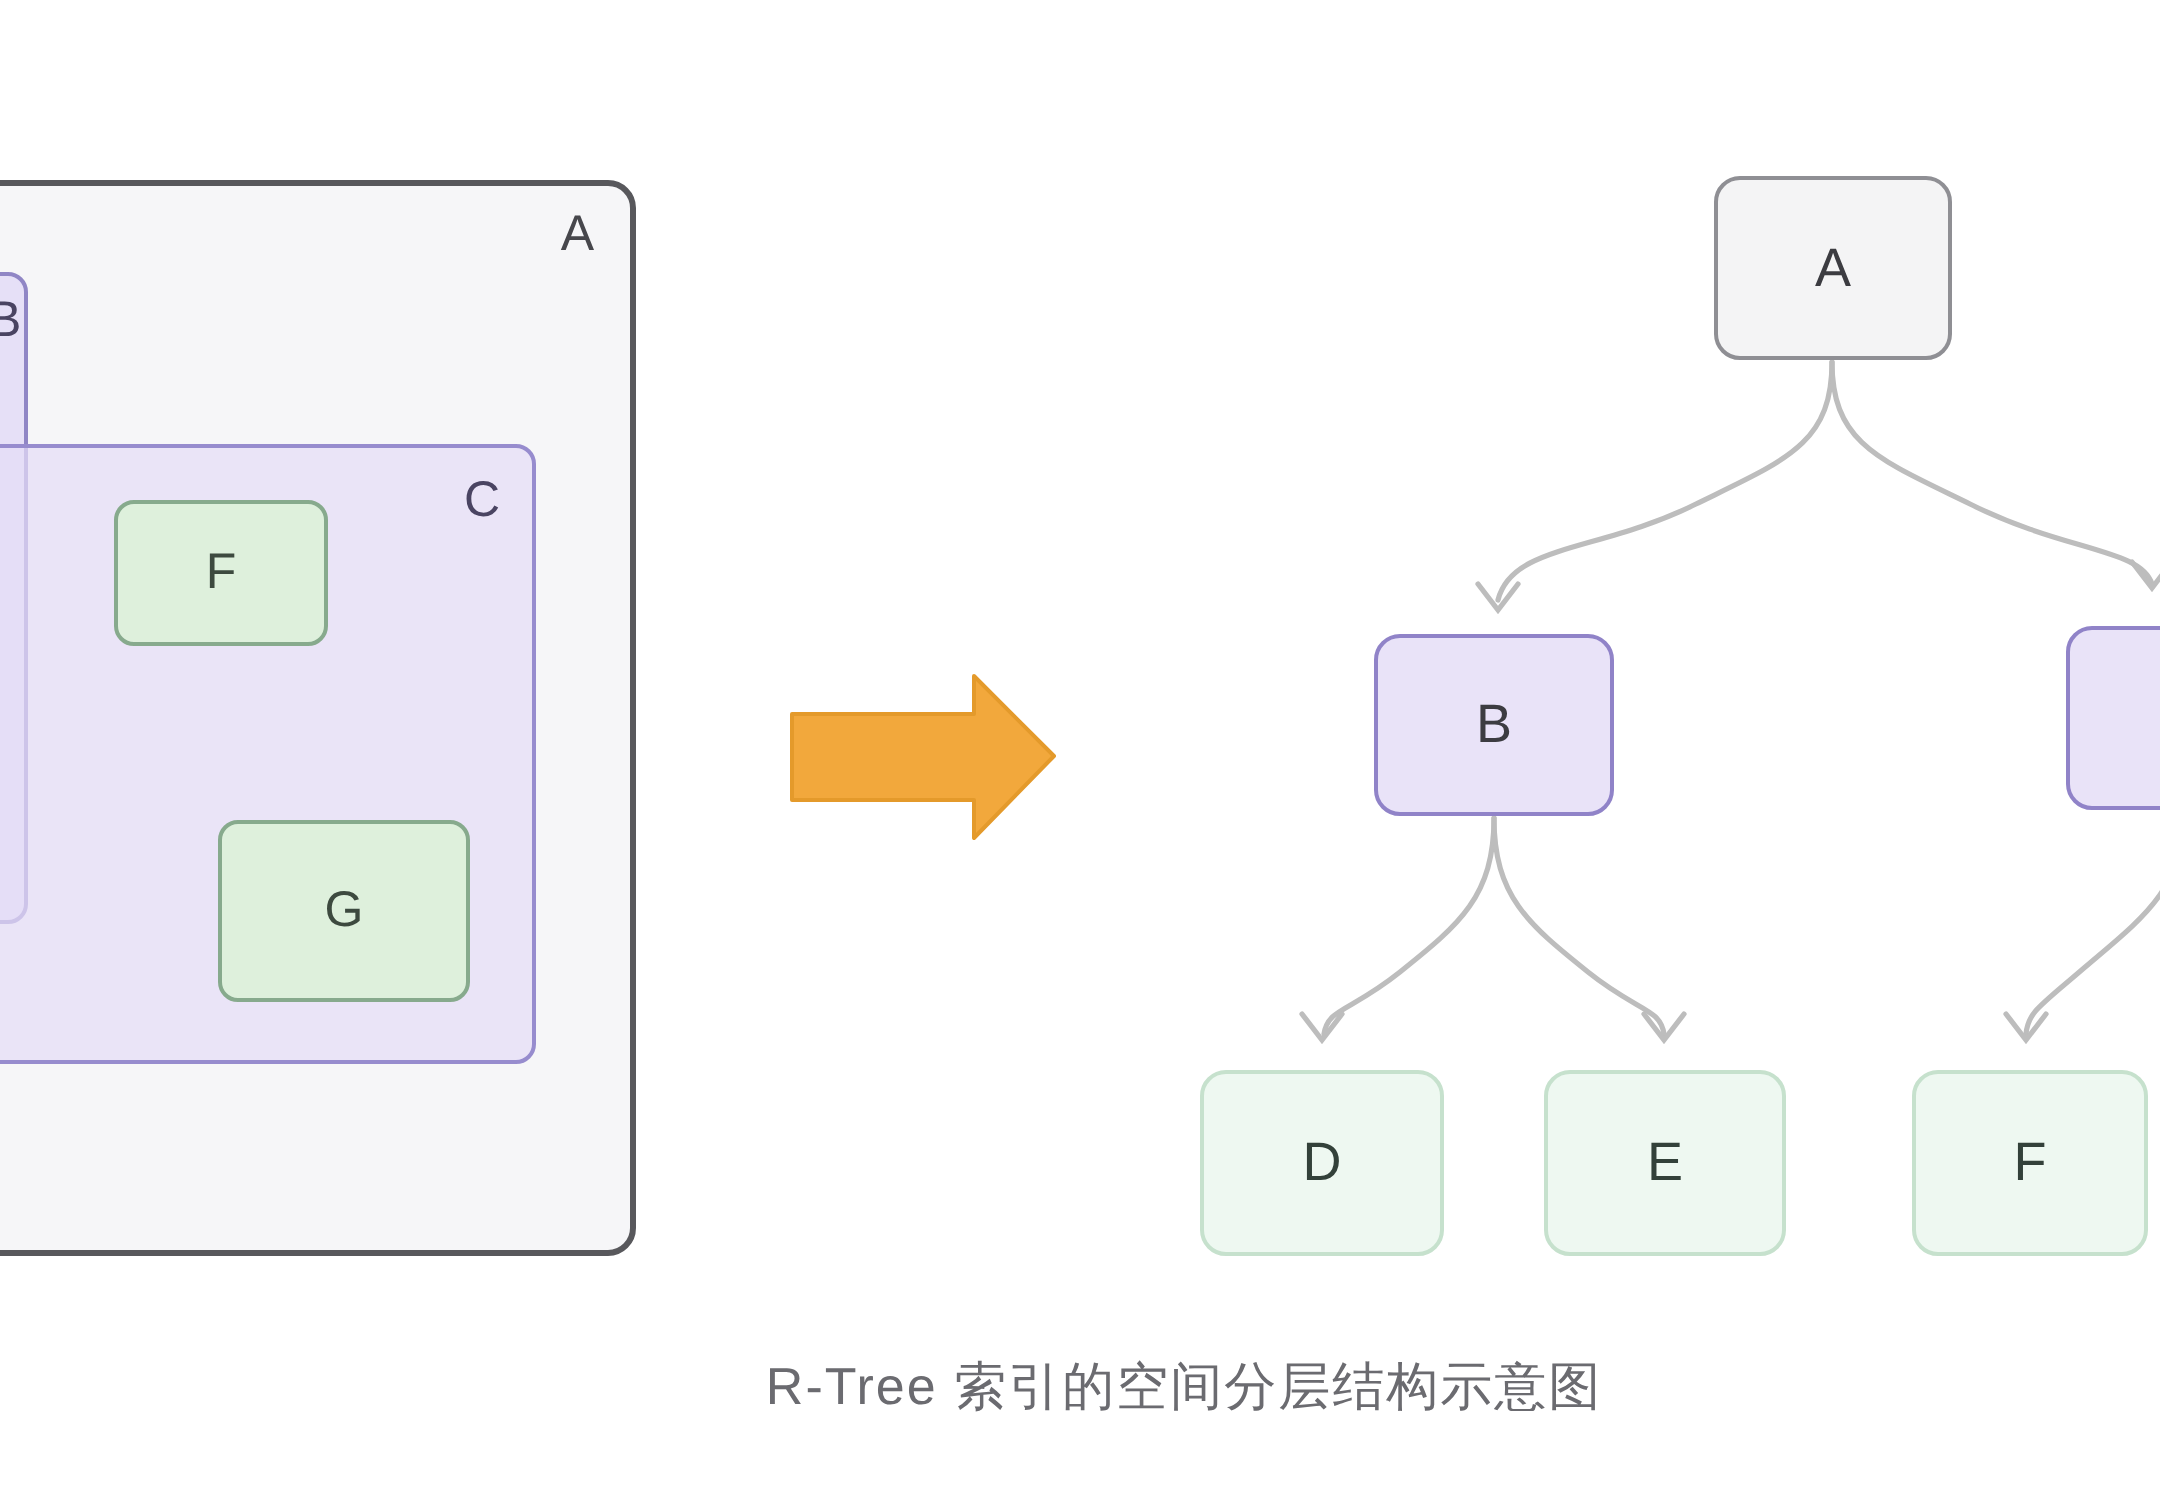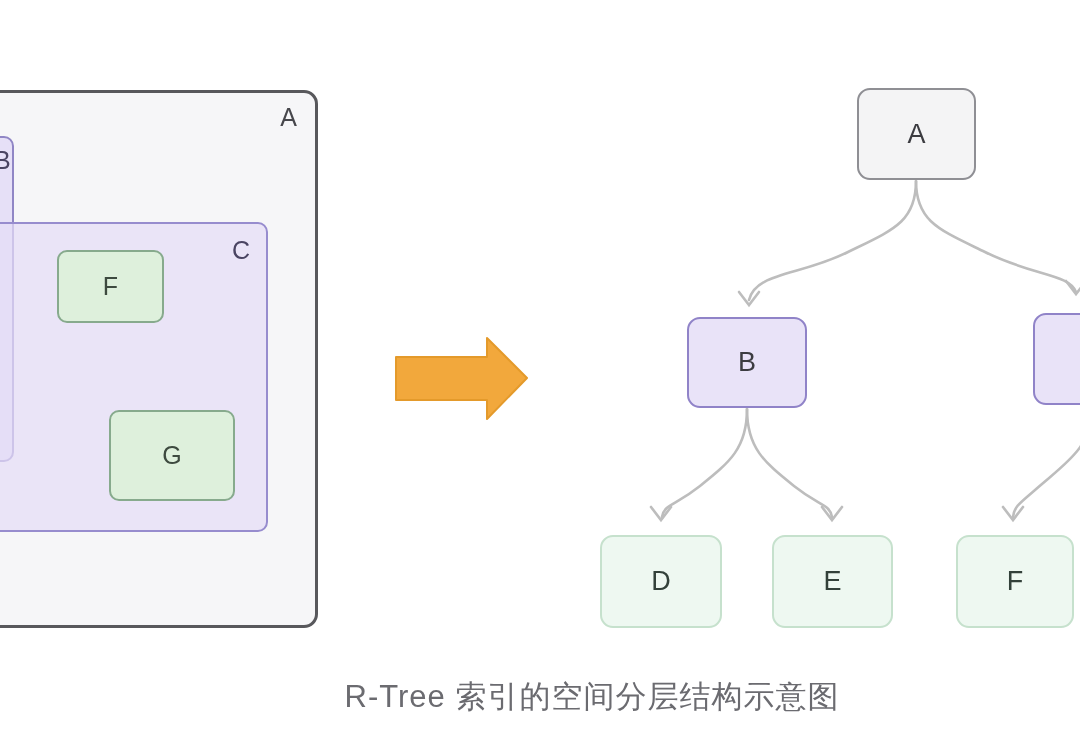--- a/index.html
+++ b/index.html
@@ -92,21 +92,21 @@
     stroke-width: 2.6;
     stroke-linecap: round;
   }
 
   
   #caption {
     position: absolute;
     left: 592px; top: 676px;
     transform: translateX(-50%);
     white-space: nowrap;
-    font-size: 31px;
+    font-size: 26px;
     color: #6b6b70;
     letter-spacing: 1px;
   }
 </style>
 </head>
 <body>
 
 <div id="canvas">
 
   <div class="mbr" id="spatial-a">

